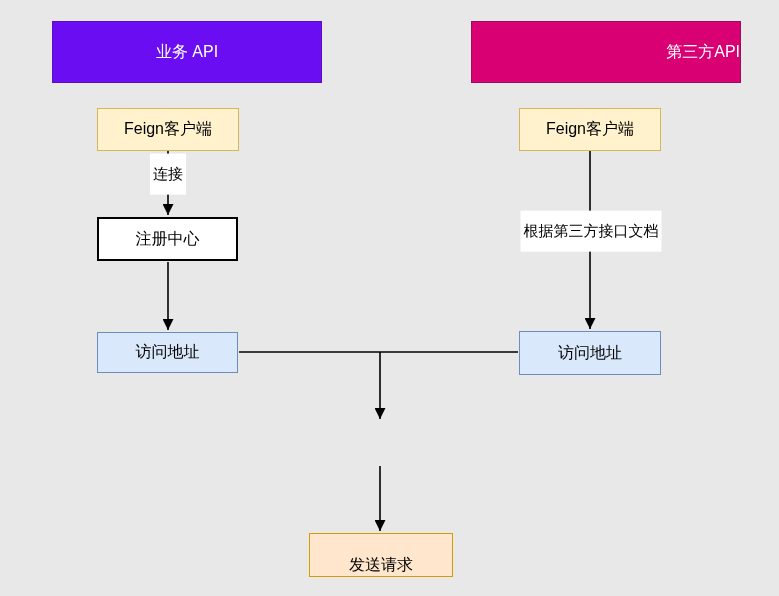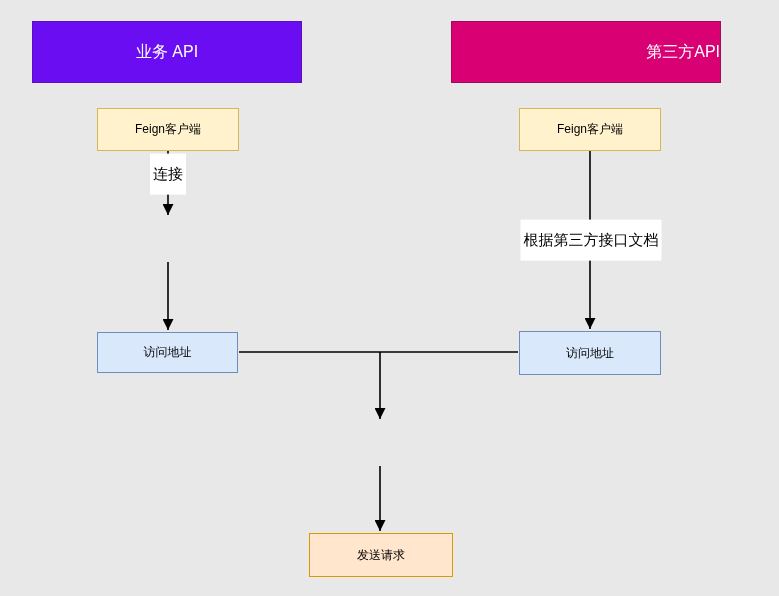--- a/index.html
+++ b/index.html
@@ -23,60 +23,61 @@
     width: 779px;
     height: 596px;
     pointer-events: none;
   }
   .node {
     position: absolute;
     display: flex;
     align-items: center;
     justify-content: center;
     box-sizing: border-box;
-    font-size: 12px;
+    font-size: 16px;
     color: #000000;
     text-align: center;
     white-space: nowrap;
   }
   .banner {
     font-size: 16px;
     color: #ffffff;
+    margin-left: 20px;
   }
   .banner-business {
     left: 32px; top: 21px; width: 270px; height: 62px;
     background: #6a0df2;
     border: 1px solid #5a10c0;
   }
   .banner-third-party {
     left: 451px; top: 21px; width: 270px; height: 62px;
     background: #d80073;
     border: 1px solid #9c0e5c;
     justify-content: flex-end;
   }
   .feign-left   { left: 97px;  top: 108px; width: 142px; height: 43px; background: #fff2cc; border: 1px solid #d6b656; }
   .feign-right  { left: 519px; top: 108px; width: 142px; height: 43px; background: #fff2cc; border: 1px solid #d6b656; }
   .registry     { left: 97px;  top: 217px; width: 141px; height: 44px; background: #ffffff; border: 2px solid #000000; }
   .addr-left    { left: 97px;  top: 332px; width: 141px; height: 41px; background: #dae8fc; border: 1px solid #6c8ebf; }
   .addr-right   { left: 519px; top: 331px; width: 142px; height: 44px; background: #dae8fc; border: 1px solid #6c8ebf; }
   .build-req    { left: 309px; top: 421px; width: 143px; height: 44px; background: #d5e8d4; border: 1px solid #82b366; }
-  .send-req     { left: 309px; top: 533px; width: 144px; height: 44px; background: #ffe6cc; border: 1px solid #d79b00; }
+  .send-req     { left: 309px; top: 533px; width: 144px; height: 44px; background: #ffe6cc; border: 1px solid #d79b00; align-items: flex-end; }
   .edge-label {
     position: absolute;
     transform: translate(-50%, -50%);
     background: #ffffff;
     color: #000000;
     font-size: 15px;
     line-height: 1.25;
     padding: 11px 3px;
     white-space: nowrap;
   }
   .label-connect        { left: 168px; top: 174px; }
   .label-service-name   { left: 171px; top: 287px; }
-  .label-third-doc      { left: 591px; top: 240px; }
+  .label-third-doc      { left: 591px; top: 231px; }
 </style>
 </head>
 <body>
 
 <div class="canvas">
 
   <svg class="edges-svg" viewBox="0 0 779 596" xmlns="http://www.w3.org/2000/svg">
     <defs>
       <marker id="arrowhead" viewBox="0 0 10 10" refX="10" refY="5" markerUnits="userSpaceOnUse" markerWidth="13" markerHeight="11" orient="auto">
         <path d="M0,0 L10,5 L0,10 Z" fill="#000000"></path>
@@ -105,20 +106,23 @@
   </div>
 
   <div class="node feign-left">
     <span>Feign客户端</span>
   </div>
 
   <div class="node feign-right">
     <span>Feign客户端</span>
   </div>
 
+  <div class="node registry">
+    <span>注册中心</span>
+  </div>
 
   <div class="node addr-left">
     <span>访问地址</span>
   </div>
 
   <div class="node addr-right">
     <span>访问地址</span>
   </div>
 
 

